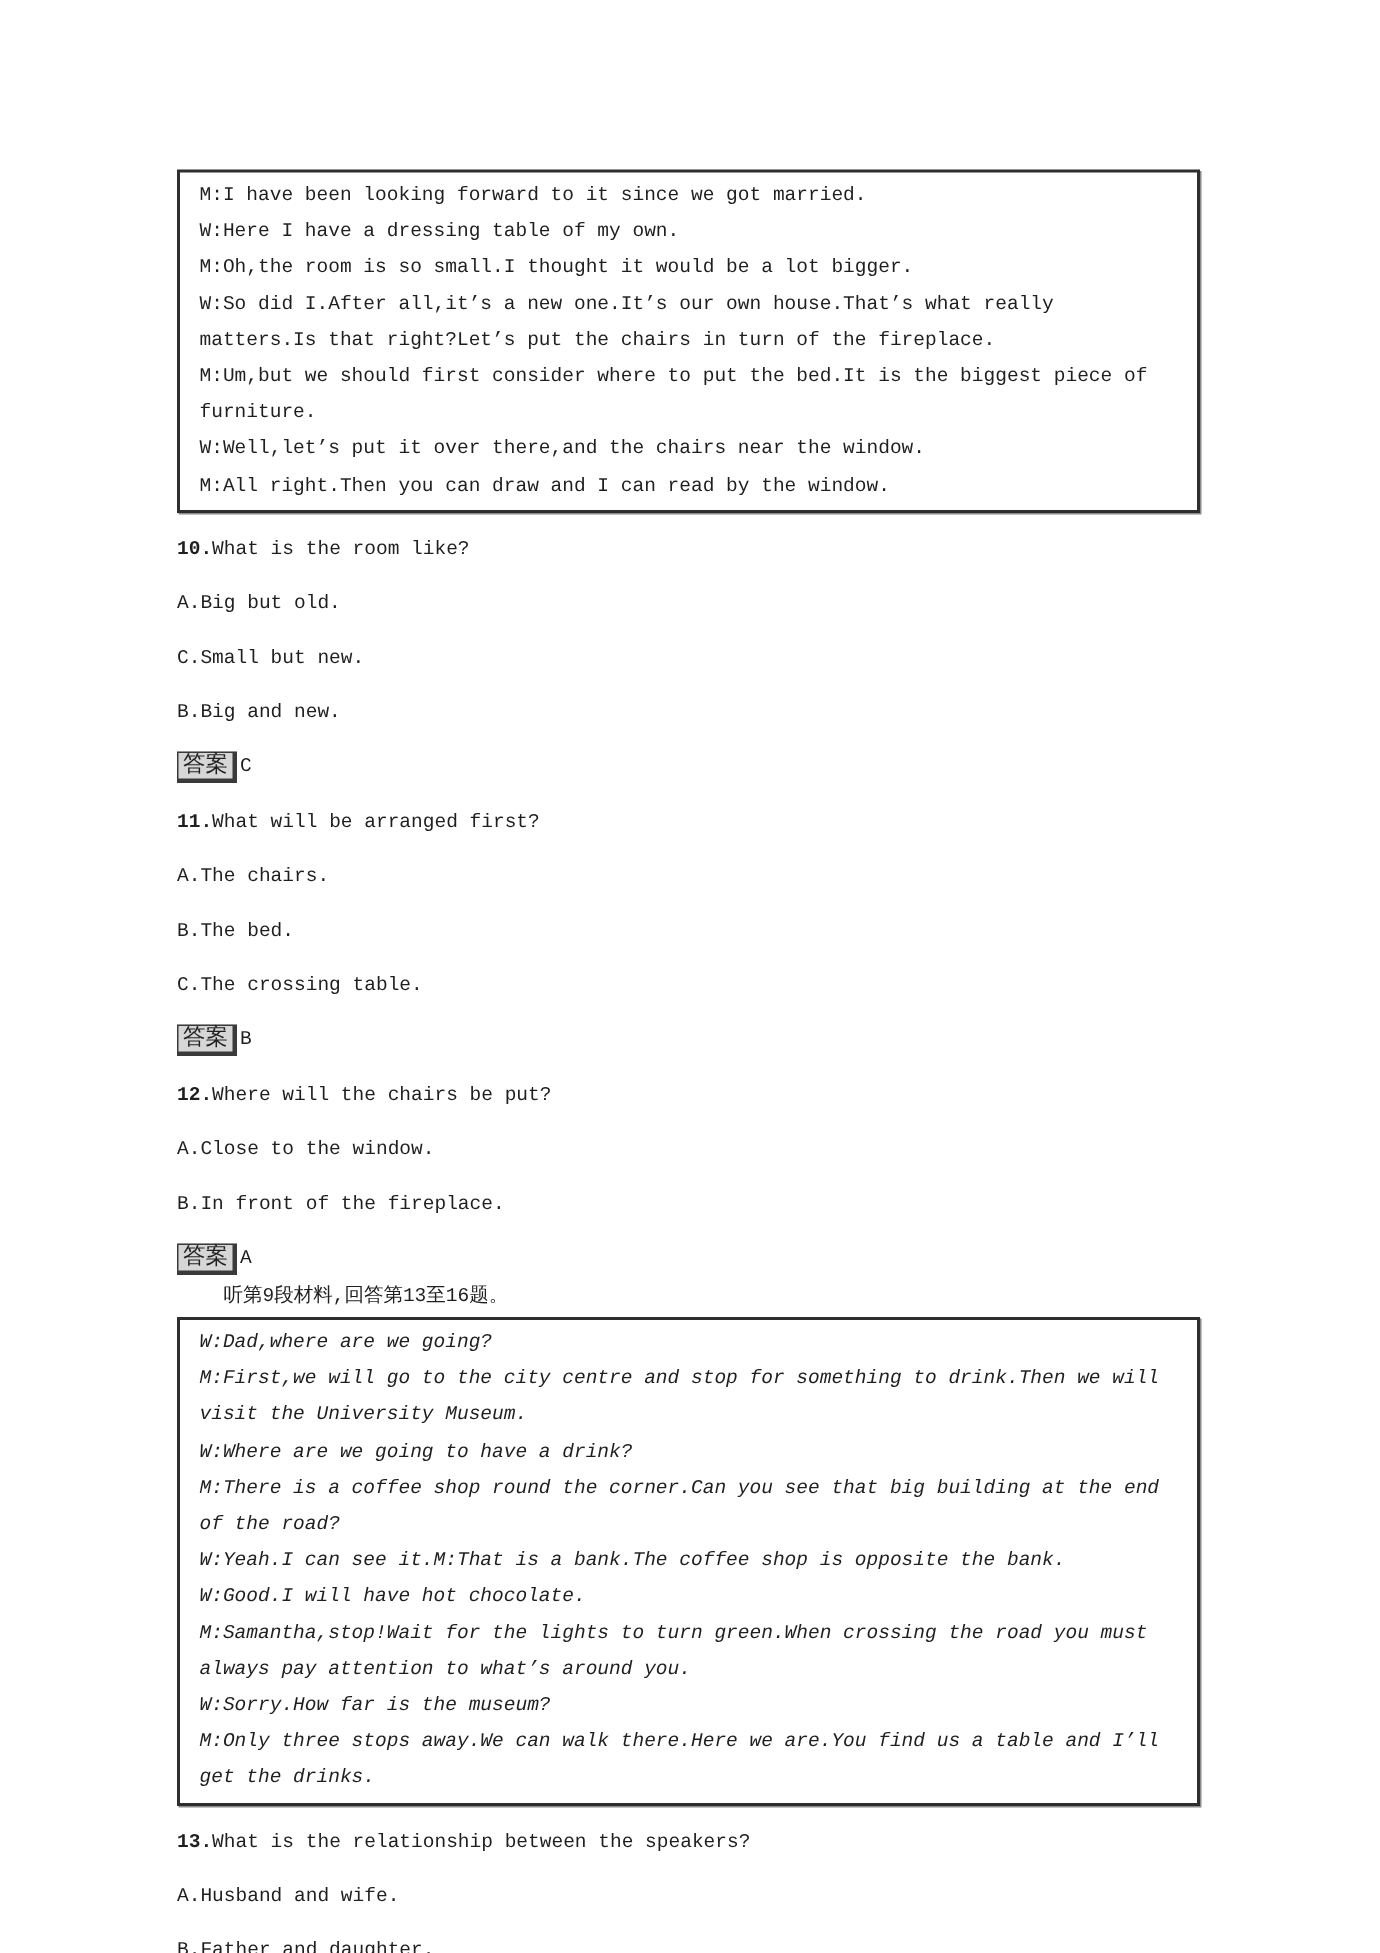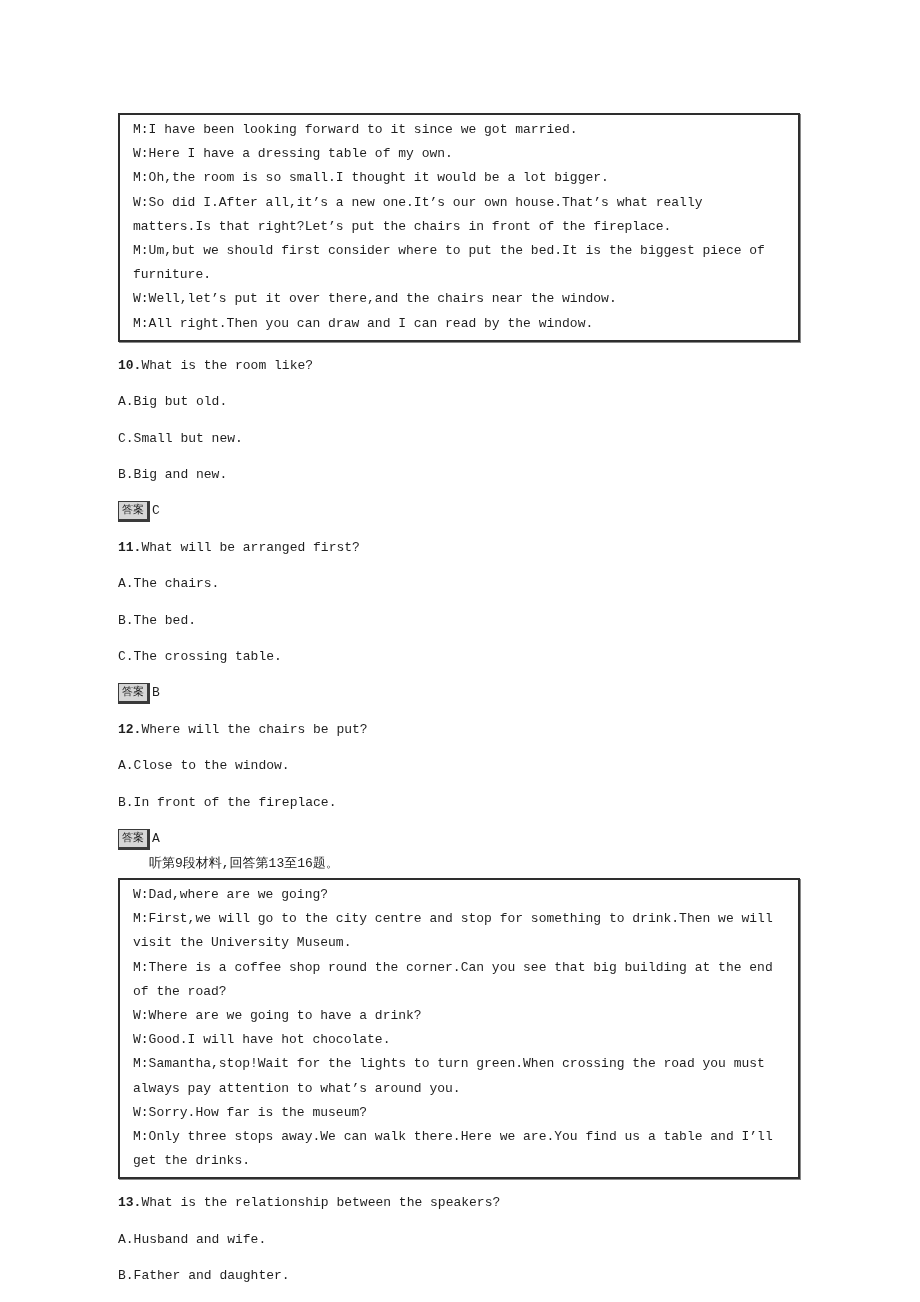--- a/index.html
+++ b/index.html
@@ -52,43 +52,43 @@
     align-items: center;
   }
   .answer-badge {
     display: inline-block;
     background: #d6d6d6;
     border: 1px solid #3a3a3a;
     border-right-width: 3px;
     border-bottom-width: 3px;
     padding: 0 3px;
     line-height: 17px;
-    font-size: 11px;
+    font-size: 15px;
   }
   .answer-letter {
     margin-left: 2px;
   }
   .section-instruction {
     line-height: 24.4px;
     margin-left: 31px;
   }
-  .box-gap-top { margin-top: 2px; }
+  .box-gap-top { margin-top: 2px; font-style: italic; }
   .box-gap-bottom { margin-bottom: 8px; }
 </style>
 </head>
 <body>
 
 <div class="page">
   <div class="content">
 
     <div class="dialogue-box">
       <p>M:I have been looking forward to it since we got married.</p>
       <p>W:Here I have a dressing table of my own.</p>
       <p>M:Oh,the room is so small.I thought it would be a lot bigger.</p>
-      <p>W:So did I.After all,it’s a new one.It’s our own house.That’s what really matters.Is that right?Let’s put the chairs in front of the fireplace.</p>
+      <p>W:So did I.After all,it’s a new one.It’s our own house.That’s what really matters.Is that right?Let’s put the chairs in turn of the fireplace.</p>
       <p>M:Um,but we should first consider where to put the bed.It is the biggest piece of furniture.</p>
       <p>W:Well,let’s put it over there,and the chairs near the window.</p>
       <p>M:All right.Then you can draw and I can read by the window.</p>
     </div>
 
     <div class="questions-block">
 
       <div>
         <div class="line">
           <span class="q-num">10.</span><span>What is the room like?</span>
@@ -126,22 +126,23 @@
           <span class="answer-letter">A</span>
         </div>
       </div>
 
       <div class="section-instruction">听第9段材料,回答第13至16题。</div>
     </div>
 
     <div class="dialogue-box box-gap-top box-gap-bottom">
       <p>W:Dad,where are we going?</p>
       <p>M:First,we will go to the city centre and stop for something to drink.Then we will visit the University Museum.</p>
+      <p>W:Where are we going to have a drink?</p>
       <p>M:There is a coffee shop round the corner.Can you see that big building at the end of the road?</p>
-      <p>W:Where are we going to have a drink?</p>
+      <p>W:Yeah.I can see it.M:That is a bank.The coffee shop is opposite the bank.</p>
       <p>W:Good.I will have hot chocolate.</p>
       <p>M:Samantha,stop!Wait for the lights to turn green.When crossing the road you must always pay attention to what’s around you.</p>
       <p>W:Sorry.How far is the museum?</p>
       <p>M:Only three stops away.We can walk there.Here we are.You find us a table and I’ll get the drinks.</p>
     </div>
 
     <div>
 
       <div>
         <div class="line">

